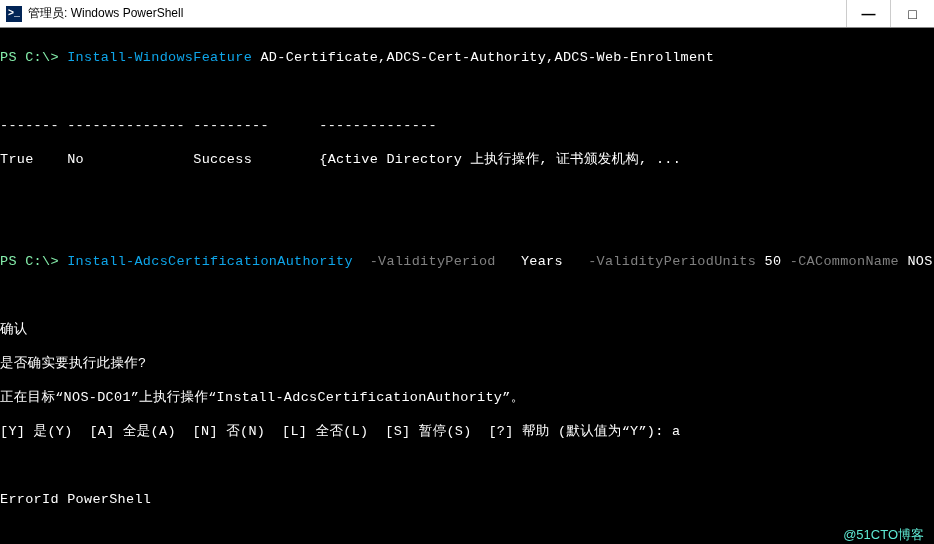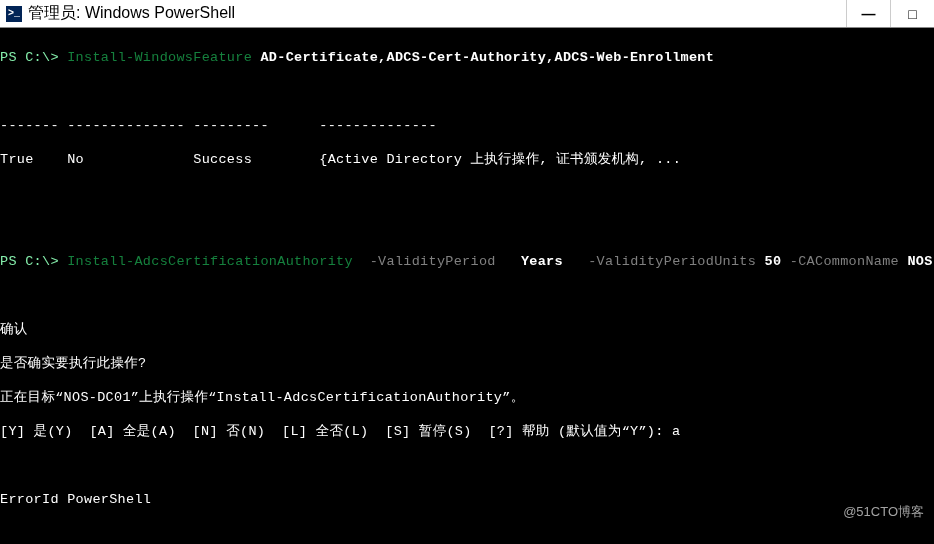--- a/index.html
+++ b/index.html
@@ -32,21 +32,21 @@
       background: #012456;
       display: inline-flex;
       align-items: center;
       justify-content: center;
       color: #fff;
       font-size: 10px;
       font-weight: bold;
     }
     .title-text {
       font-family: 'Microsoft YaHei', 'Segoe UI', sans-serif;
-      font-size: 16px;
+      font-size: 12px;
       color: #000;
     }
     .titlebar-right {
       display: flex;
       height: 100%;
     }
     .win-btn {
       width: 44px;
       height: 100%;
       display: inline-flex;
@@ -61,28 +61,28 @@
     .terminal {
       padding: 4px 0 0 0;
       color: #fff;
       line-height: 17px;
       white-space: pre;
       font-size: 13.5px;
       letter-spacing: 0.3px;
     }
     .line { min-height: 17px; }
     .prompt { color: #86efac; }
-    .cmd-yellow { color: #15803d; }
+    .cmd-yellow { color: #0ea5e9; }
     .cmd-gray { color: #808080; }
-    .cmd-white { color: #fff; font-weight: bold; }
+    .cmd-white { color: #fff; }
     .watermark {
       position: absolute;
       right: 10px;
-      bottom: 23px;
-      color: #a3a3a3;
+      bottom: 0;
+      color: #5eead4;
       font-family: 'Microsoft YaHei', sans-serif;
       font-size: 13px;
     }
   </style>
 </head>
 <body>
 
 <div class="titlebar">
   <div class="titlebar-left">
     <span class="ps-icon">&gt;_</span>

